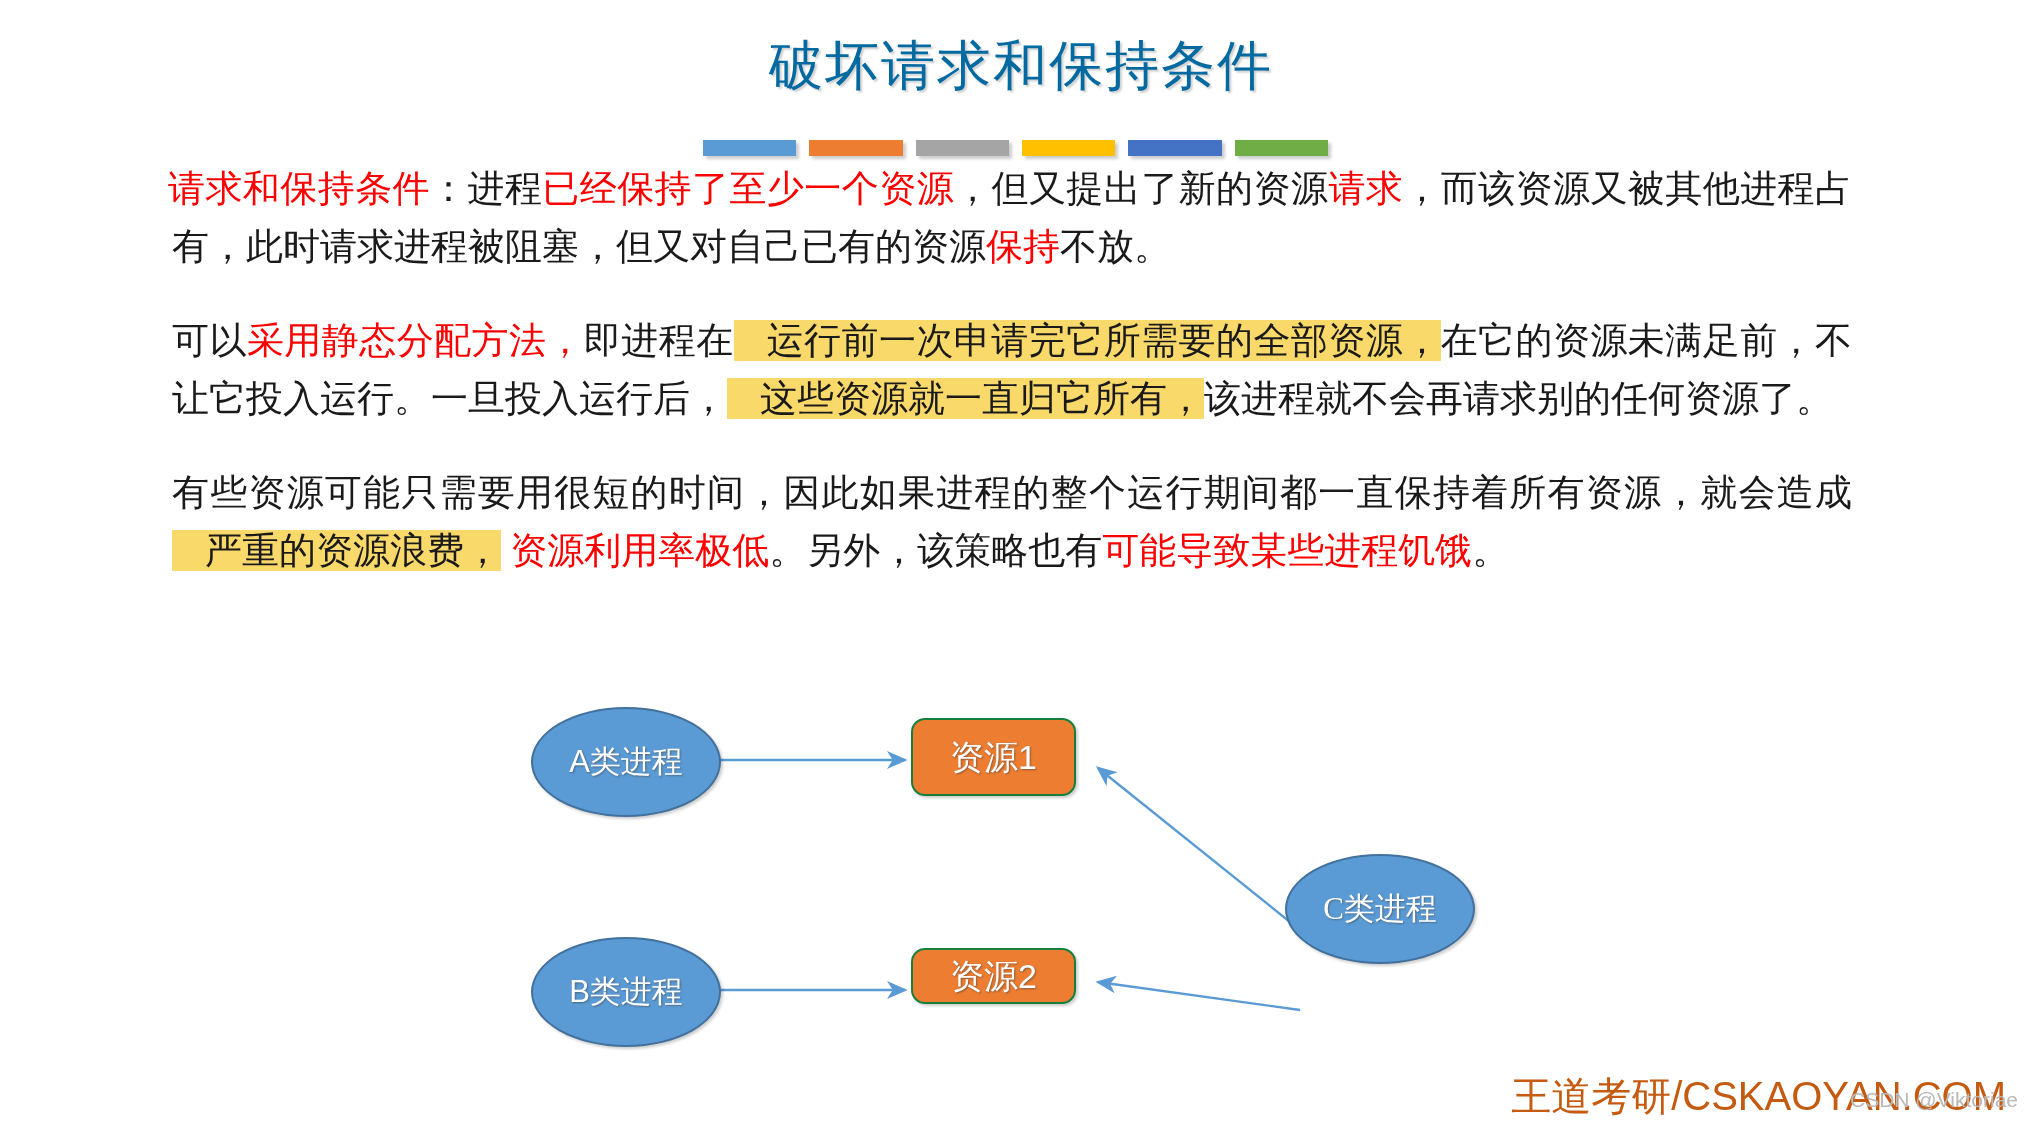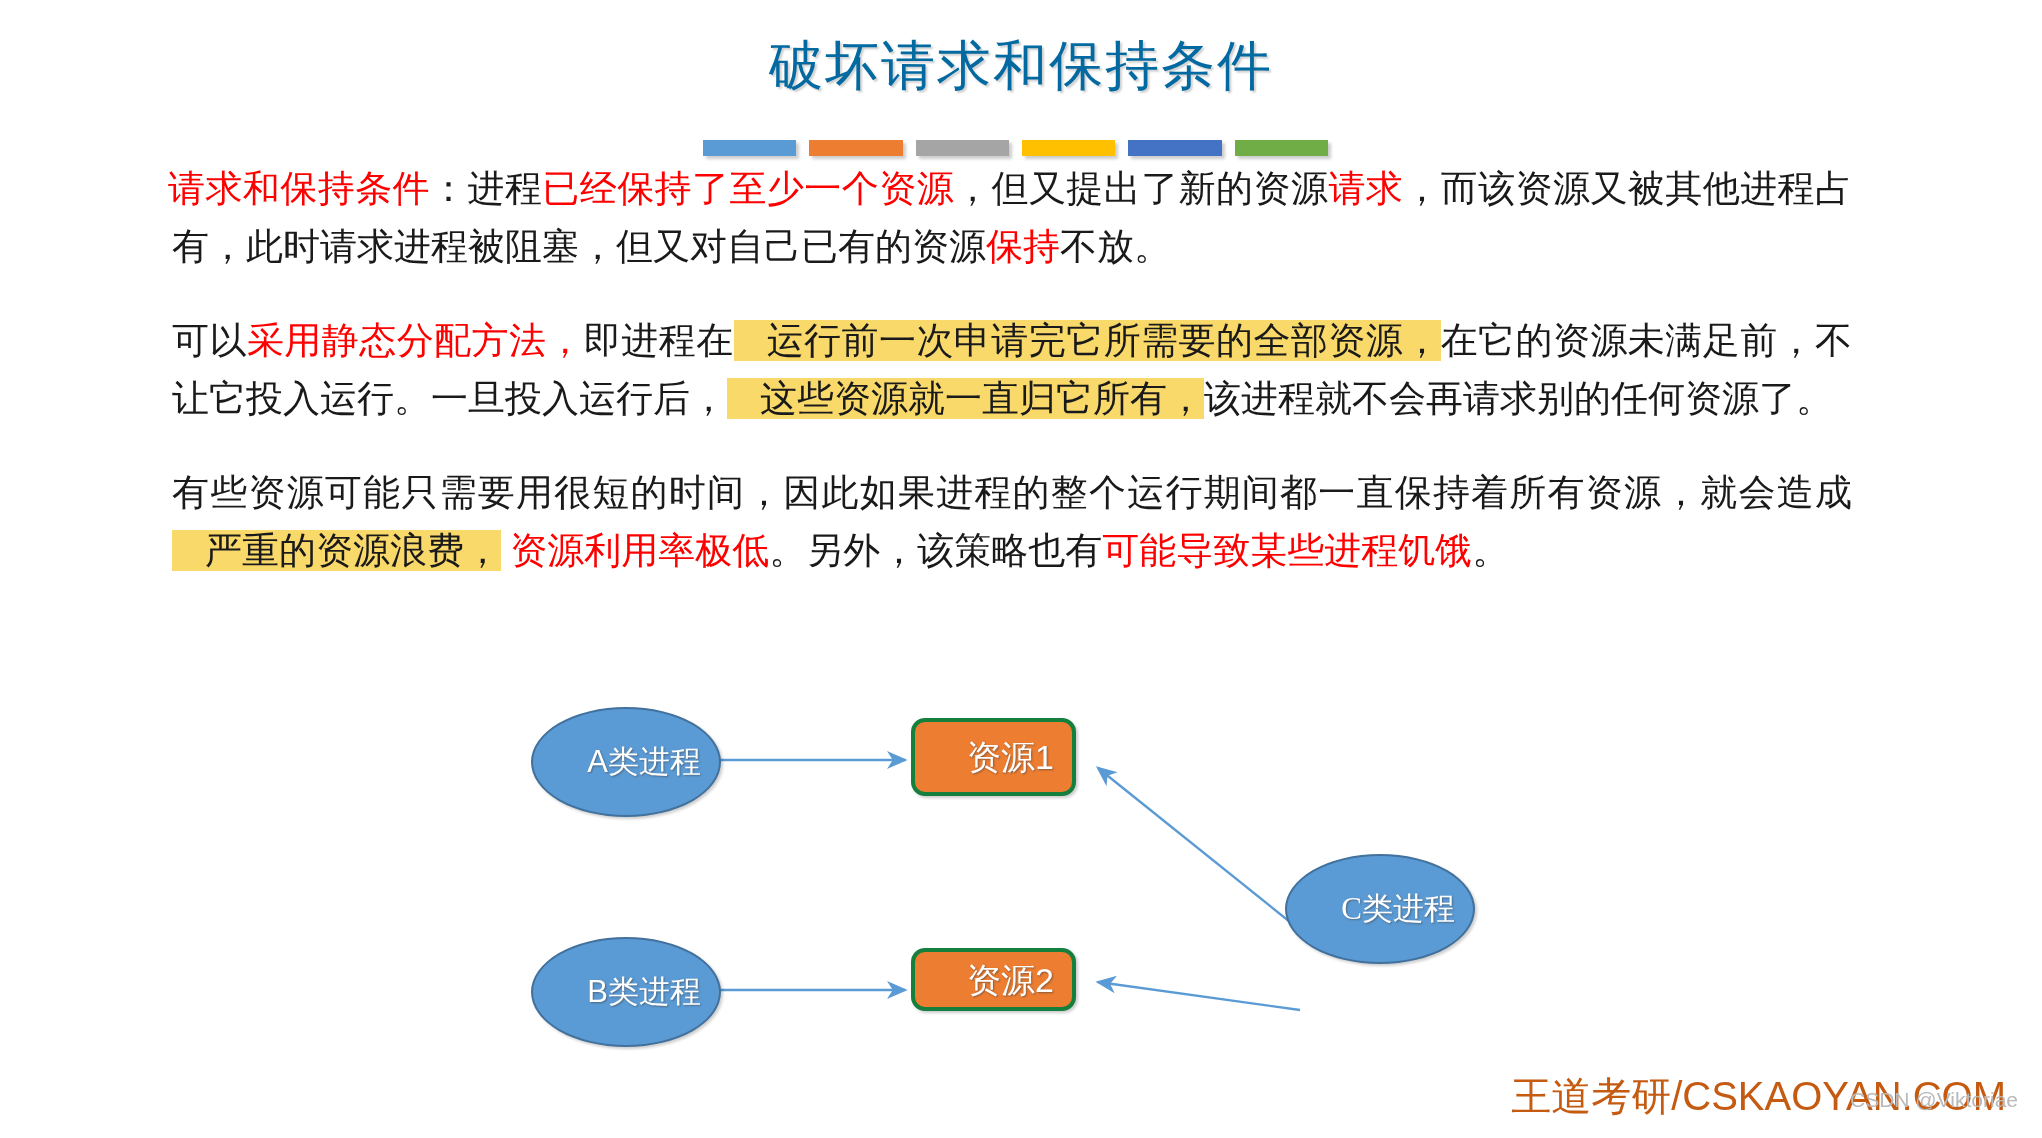--- a/index.html
+++ b/index.html
@@ -67,38 +67,38 @@
   
   #diagram {
     position: absolute;
     left: 0; top: 680px;
     width: 2042px; height: 400px;
   }
   .node {
     position: absolute;
     display: flex;
     align-items: center;
-    justify-content: flex-end;
+    justify-content: center;
     text-align: center;
     color: #ffffff;
     font-family: "Liberation Sans", "DejaVu Sans", sans-serif;
     font-size: 31px;
     line-height: 38px;
     text-shadow: 1px 1px 2px rgba(60,60,60,0.55);
     padding: 0 18px;
   }
   .ellipse {
     background: #5B9BD5;
     border: 2px solid #41719C;
     border-radius: 50%;
     box-shadow: 2px 2px 3px rgba(0,0,0,0.20);
   }
   .rect {
     background: #ED7D31;
-    border: 4px solid #15803d;
+    border: 2px solid #15803d;
     border-radius: 14px;
     box-shadow: 2px 2px 3px rgba(0,0,0,0.20);
   }
   #edges {
     position: absolute;
     left: 0; top: 0;
     width: 2042px; height: 400px;
     pointer-events: none;
   }
 
@@ -185,20 +185,20 @@
   </div>
 
   <div class="node ellipse" style="left:1285px; top:174px; width:190px; height:110px;font-family:Liberation Serif, serif;">
     <span>C类进程</span>
   </div>
 
   <div class="node rect" style="left:911px; top:38px; width:165px; height:78px; font-size:34px;">
     <span>资源1</span>
   </div>
 
-  <div class="node rect" style="left:911px; top:268px; width:165px; height:63px; font-size:34px;">
+  <div class="node rect" style="left:911px; top:268px; width:165px; height:56px; font-size:34px;">
     <span>资源2</span>
   </div>
 
 </div>
 
 <div id="footer-brand">王道考研/CSKAOYAN.COM</div>
 <div id="footer-watermark">CSDN @Viktoriae</div>
 
 </body></html>

